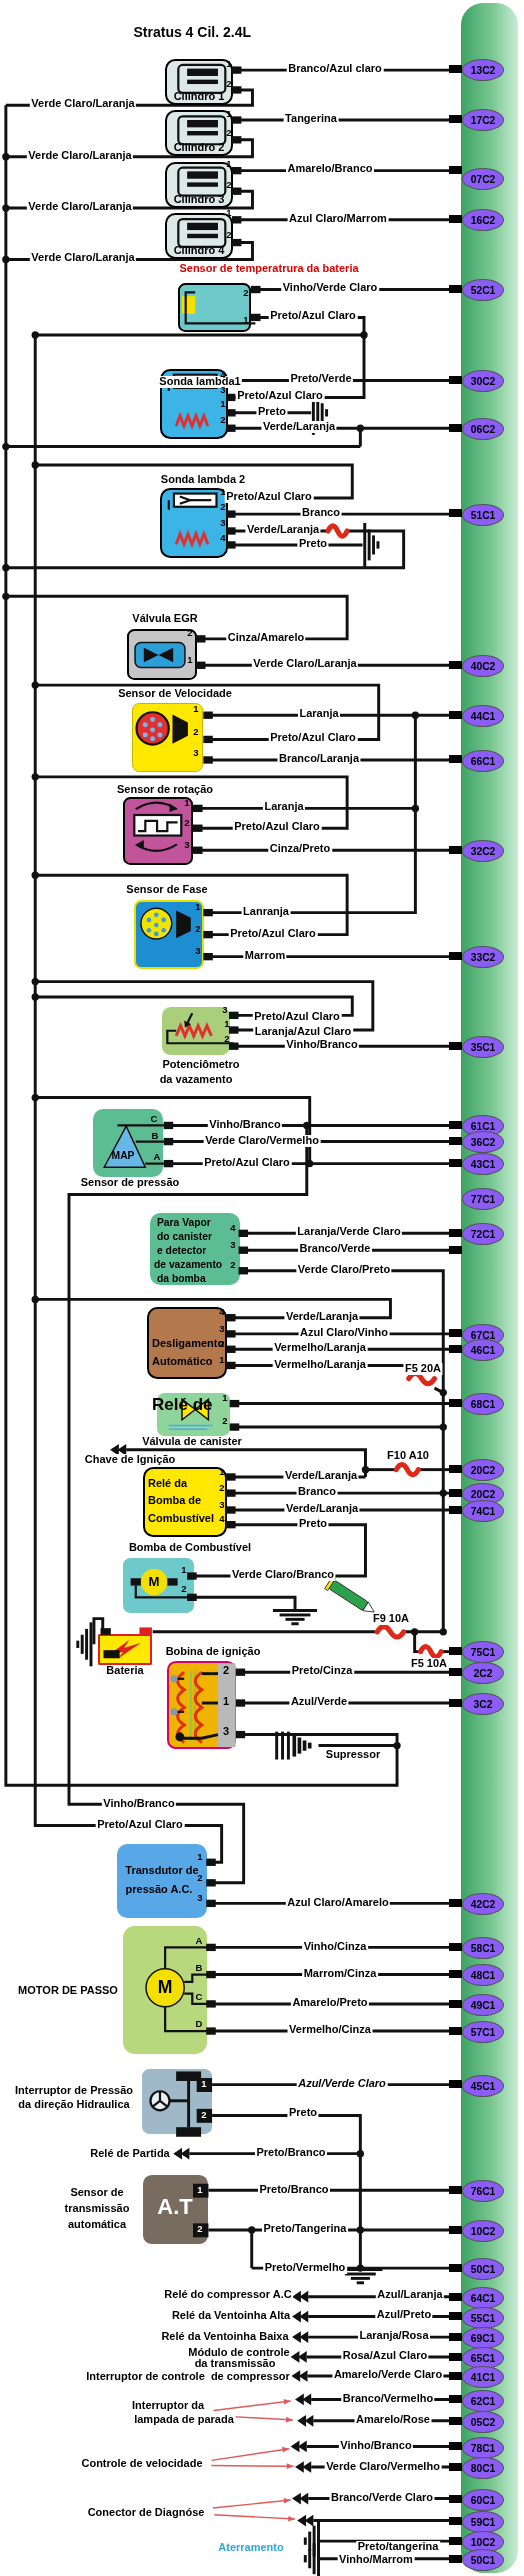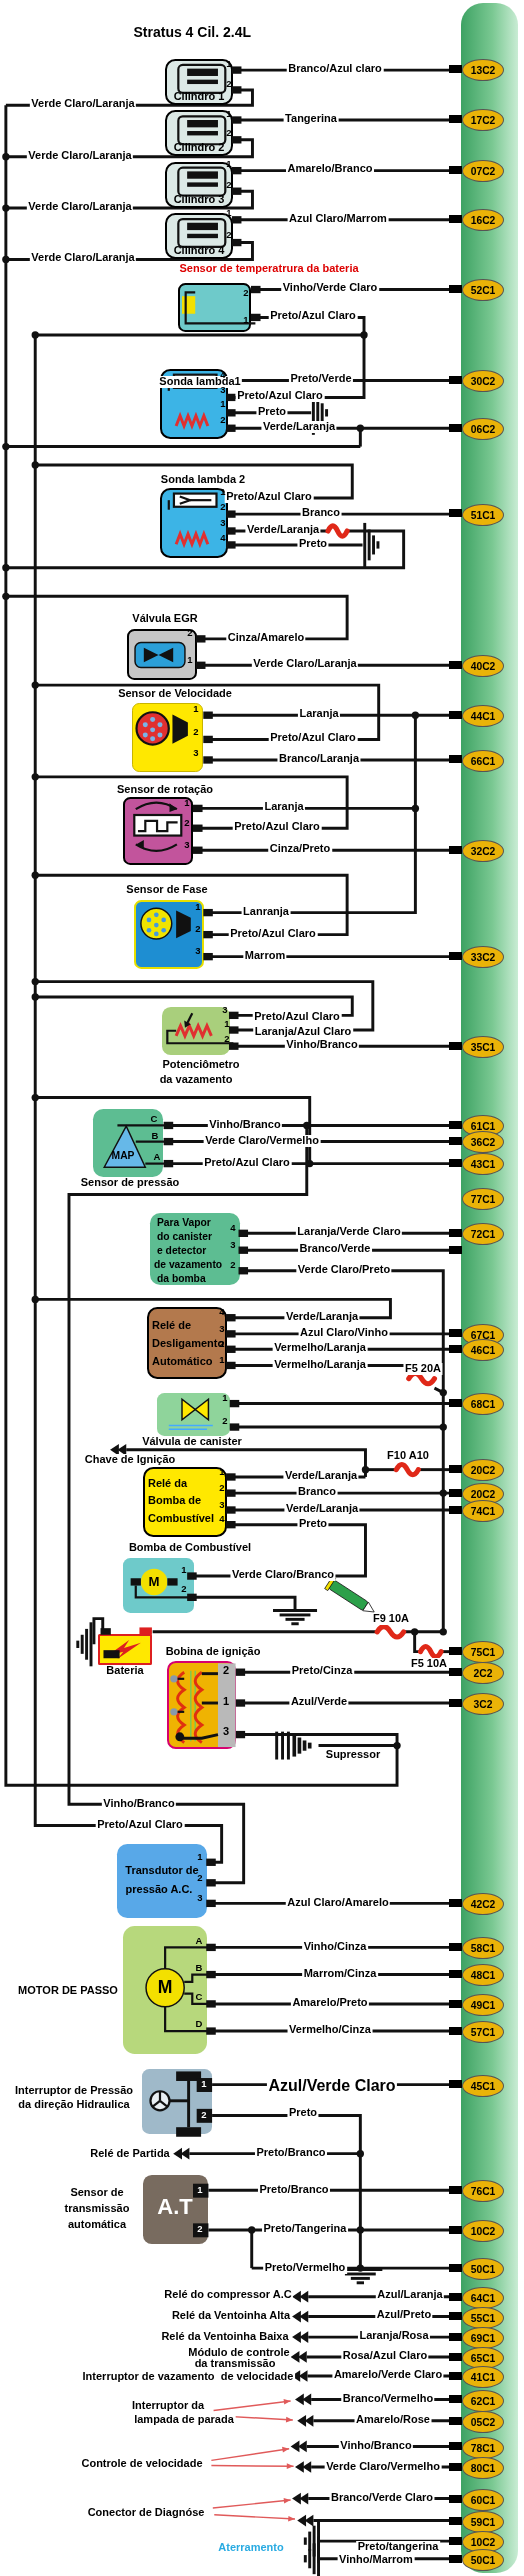--- a/index.html
+++ b/index.html
@@ -1,21 +1,21 @@
 <!DOCTYPE html>
 <html style="font-size:11.7px"><head>
 <meta charset="utf-8">
 <style>
   html,body{margin:0;padding:0;background:#fff;}
   body{font-family:"Liberation Sans","DejaVu Sans",sans-serif;}
   #canvas{position:relative;width:524px;height:2576px;background:#fff;overflow:hidden;}
   .lbl{position:absolute;white-space:pre;font-weight:bold;color:#000;line-height:1.05;}
   .lbl.bg{background:#fff;padding:0 1.5px;}
   .box{position:absolute;box-sizing:border-box;}
-  .term-oval{position:absolute;background:#eab308;border:0.7px solid #555;border-radius:50%;
+  .term-oval{position:absolute;background:#8b5cf6;border:0.7px solid #555;border-radius:50%;
     display:flex;align-items:center;justify-content:center;font-weight:bold;font-size:10.3px;color:#000;}
   .term-sq{position:absolute;background:#000;}
   #bar{position:absolute;border-radius:22px;}
   svg{position:absolute;left:0;top:0;overflow:visible;}
 </style>
 </head>
 <body>
 
 <div id="canvas">
   <div id="bar" style="left: 461px; top: 2.9px; width: 57px; height: 2570px; background: linear-gradient(90deg, rgb(61, 162, 99), rgb(122, 200, 146) 55%, rgb(201, 236, 212));"></div>
@@ -545,40 +545,40 @@
     <div class="lbl" style="font-size: 11px; z-index: 5; left: 162px; transform: translateX(-50%); top: 1865px;">Transdutor de</div>
     <div class="lbl" style="font-size: 11px; z-index: 5; left: 159px; transform: translateX(-50%); top: 1884px;">pressão A.C.</div>
     <div class="lbl bg" style="font-size: 11px; z-index: 5; left: 338px; transform: translateX(-50%); top: 1897px;">Azul Claro/Amarelo</div>
     <div class="lbl bg" style="font-size: 11px; z-index: 5; left: 68px; transform: translateX(-50%); top: 1985px;">MOTOR DE PASSO</div>
     <div class="lbl bg" style="font-size: 11px; z-index: 5; left: 335px; transform: translateX(-50%); top: 1941px;">Vinho/Cinza</div>
     <div class="lbl bg" style="font-size: 11px; z-index: 5; left: 340px; transform: translateX(-50%); top: 1968px;">Marrom/Cinza</div>
     <div class="lbl bg" style="font-size: 11px; z-index: 5; left: 330px; transform: translateX(-50%); top: 1997px;">Amarelo/Preto</div>
     <div class="lbl bg" style="font-size: 11px; z-index: 5; left: 330px; transform: translateX(-50%); top: 2024px;">Vermelho/Cinza</div>
     <div class="lbl bg" style="font-size: 11px; z-index: 5; left: 74px; transform: translateX(-50%); top: 2085px;">Interruptor de Pressão</div>
     <div class="lbl bg" style="font-size: 11px; z-index: 5; left: 74px; transform: translateX(-50%); top: 2099px;">da direção Hidraulica</div>
-    <div class="lbl bg" style="font-size: 16px; z-index: 5; left: 332px; transform: translateX(-50%); top: 2078px;">Azul/Verde Claro</div>
+    <div class="lbl bg" style="font-size: 11px; z-index: 5; left: 342px; transform: translateX(-50%); top: 2078px; font-style: italic;">Azul/Verde Claro</div>
     <div class="lbl bg" style="font-size: 11px; z-index: 5; left: 303px; transform: translateX(-50%); top: 2107px;">Preto</div>
     <div class="lbl bg" style="font-size: 11px; z-index: 5; left: 130px; transform: translateX(-50%); top: 2148px;">Relé de Partida</div>
     <div class="lbl bg" style="font-size: 11px; z-index: 5; left: 291px; transform: translateX(-50%); top: 2147px;">Preto/Branco</div>
     <div class="lbl bg" style="font-size: 11px; z-index: 5; left: 97px; transform: translateX(-50%); top: 2187px;">Sensor de</div>
     <div class="lbl bg" style="font-size: 11px; z-index: 5; left: 97px; transform: translateX(-50%); top: 2203px;">transmissão</div>
     <div class="lbl bg" style="font-size: 11px; z-index: 5; left: 97px; transform: translateX(-50%); top: 2219px;">automática</div>
     <div class="lbl bg" style="font-size: 11px; z-index: 5; left: 294px; transform: translateX(-50%); top: 2184px;">Preto/Branco</div>
     <div class="lbl bg" style="font-size: 11px; z-index: 5; left: 305px; transform: translateX(-50%); top: 2223px;">Preto/Tangerina</div>
     <div class="lbl bg" style="font-size: 11px; z-index: 5; left: 305px; transform: translateX(-50%); top: 2262px;">Preto/Vermelho</div>
     <div class="lbl bg" style="font-size: 11px; z-index: 5; left: 228px; transform: translateX(-50%); top: 2289px;">Relé do compressor A.C</div>
     <div class="lbl bg" style="font-size: 11px; z-index: 5; left: 410px; transform: translateX(-50%); top: 2289px;">Azul/Laranja</div>
     <div class="lbl bg" style="font-size: 11px; z-index: 5; left: 231px; transform: translateX(-50%); top: 2310px;">Relé da Ventoinha Alta</div>
     <div class="lbl bg" style="font-size: 11px; z-index: 5; left: 404px; transform: translateX(-50%); top: 2309px;">Azul/Preto</div>
     <div class="lbl bg" style="font-size: 11px; z-index: 5; left: 225px; transform: translateX(-50%); top: 2331px;">Relé da Ventoinha Baixa</div>
     <div class="lbl bg" style="font-size: 11px; z-index: 5; left: 394px; transform: translateX(-50%); top: 2330px;">Laranja/Rosa</div>
     <div class="lbl bg" style="font-size: 11px; z-index: 5; left: 239px; transform: translateX(-50%); top: 2347px;">Módulo de controle</div>
     <div class="lbl bg" style="font-size: 11px; z-index: 5; left: 235px; transform: translateX(-50%); top: 2358px;">da transmissão</div>
     <div class="lbl bg" style="font-size: 11px; z-index: 5; left: 385px; transform: translateX(-50%); top: 2350px;">Rosa/Azul Claro</div>
-    <div class="lbl bg" style="font-size: 11px; z-index: 5; left: 188px; transform: translateX(-50%); top: 2371px;">Interruptor de vazamento  de velocidade</div>
+    <div class="lbl bg" style="font-size: 11px; z-index: 5; left: 188px; transform: translateX(-50%); top: 2371px;">Interruptor de controle  de compressor</div>
     <div class="lbl bg" style="font-size: 11px; z-index: 5; left: 388px; transform: translateX(-50%); top: 2369px;">Amarelo/Verde Claro</div>
     <div class="lbl bg" style="font-size: 11px; z-index: 5; left: 168px; transform: translateX(-50%); top: 2400px;">Interruptor da</div>
     <div class="lbl bg" style="font-size: 11px; z-index: 5; left: 184px; transform: translateX(-50%); top: 2414px;">lampada de parada</div>
     <div class="lbl bg" style="font-size: 11px; z-index: 5; left: 388px; transform: translateX(-50%); top: 2393px;">Branco/Vermelho</div>
     <div class="lbl bg" style="font-size: 11px; z-index: 5; left: 393px; transform: translateX(-50%); top: 2414px;">Amarelo/Rose</div>
     <div class="lbl bg" style="font-size: 11px; z-index: 5; left: 142px; transform: translateX(-50%); top: 2458px; text-align: right;">Controle de velocidade</div>
     <div class="lbl bg" style="font-size: 11px; z-index: 5; left: 376px; transform: translateX(-50%); top: 2440px;">Vinho/Branco</div>
     <div class="lbl bg" style="font-size: 11px; z-index: 5; left: 383px; transform: translateX(-50%); top: 2461px;">Verde Claro/Vermelho</div>
     <div class="lbl bg" style="font-size: 11px; z-index: 5; left: 146px; transform: translateX(-50%); top: 2507px;">Conector de Diagnóse</div>
     <div class="lbl bg" style="font-size: 11px; z-index: 5; left: 382px; transform: translateX(-50%); top: 2492px;">Branco/Verde Claro</div>
@@ -587,21 +587,21 @@
     <div class="lbl bg" style="font-size: 11px; z-index: 5; left: 398px; transform: translateX(-50%); top: 2541px;">Preto/tangerina</div>
     <div class="lbl" style="font-size: 11px; z-index: 5; left: 199px; transform: translateX(-50%); top: 91px;">Cilindro 1</div>
     <div class="lbl" style="font-size: 11px; z-index: 5; left: 199px; transform: translateX(-50%); top: 142px;">Cilindro 2</div>
     <div class="lbl" style="font-size: 11px; z-index: 5; left: 199px; transform: translateX(-50%); top: 194px;">Cilindro 3</div>
     <div class="lbl" style="font-size: 11px; z-index: 5; left: 199px; transform: translateX(-50%); top: 245px;">Cilindro 4</div>
     <div class="lbl" style="font-size: 10.3px; z-index: 5; left: 157px; top: 1218px;">Para Vapor</div>
     <div class="lbl" style="font-size: 10.3px; z-index: 5; left: 157px; top: 1232px;">do canister</div>
     <div class="lbl" style="font-size: 10.3px; z-index: 5; left: 157px; top: 1246px;">e detector</div>
     <div class="lbl" style="font-size: 10.3px; z-index: 5; left: 154px; top: 1260px;">de vazamento</div>
     <div class="lbl" style="font-size: 10.3px; z-index: 5; left: 157px; top: 1274px;">da bomba</div>
-    <div class="lbl" style="font-size: 11px; z-index: 5; left: 152px; top: 1320px;">Relé de</div>
+    <div class="lbl" style="font-size: 17px; z-index: 5; left: 152px; top: 1396px;">Relé de</div>
     <div class="lbl" style="font-size: 11px; z-index: 5; left: 152px; top: 1338px;">Desligamento</div>
     <div class="lbl" style="font-size: 11px; z-index: 5; left: 152px; top: 1356px;">Automático</div>
     <div class="lbl" style="font-size: 11px; z-index: 5; left: 148px; top: 1478px;">Relé da</div>
     <div class="lbl" style="font-size: 11px; z-index: 5; left: 148px; top: 1495px;">Bomba de</div>
     <div class="lbl" style="font-size: 11px; z-index: 5; left: 148px; top: 1513px;">Combustível</div>
     <div class="lbl" style="font-size: 10.3px; z-index: 5; left: 123px; transform: translateX(-50%); top: 1151px;">MAP</div>
     <div class="lbl" style="font-size: 13.2px; z-index: 5; left: 154px; transform: translateX(-50%); top: 1575px;">M</div>
     <div class="lbl" style="font-size: 17.6px; z-index: 5; left: 165px; transform: translateX(-50%); top: 1978px;">M</div>
     <div class="lbl" style="font-size: 22px; z-index: 5; color: rgb(255, 255, 255); left: 175px; transform: translateX(-50%); top: 2195px;">A.T</div>
     <div class="lbl" style="font-size: 9.5px; left: 229px; top: 59px; transform: translateX(-50%); z-index: 5; color: rgb(0, 0, 0);">1</div>
@@ -666,21 +666,21 @@
     <div class="lbl" style="font-size: 9.5px; left: 199px; top: 2019px; transform: translateX(-50%); z-index: 5; color: rgb(0, 0, 0);">D</div>
     <div class="lbl" style="font-size: 9.5px; left: 204px; top: 2079px; transform: translateX(-50%); z-index: 5; color: rgb(255, 255, 255);">1</div>
     <div class="lbl" style="font-size: 9.5px; left: 204px; top: 2110px; transform: translateX(-50%); z-index: 5; color: rgb(255, 255, 255);">2</div>
     <div class="lbl" style="font-size: 9.5px; left: 200px; top: 2185px; transform: translateX(-50%); z-index: 5; color: rgb(255, 255, 255);">1</div>
     <div class="lbl" style="font-size: 9.5px; left: 200px; top: 2224px; transform: translateX(-50%); z-index: 5; color: rgb(255, 255, 255);">2</div>
     <div class="term-sq" style="left: 449px; top: 65px; width: 12.5px; height: 8px; z-index: 4;"></div>
     <div class="term-oval" style="left: 462px; top: 59px; width: 40px; height: 20px; z-index: 4;">13C2</div>
     <div class="term-sq" style="left: 449px; top: 115px; width: 12.5px; height: 8px; z-index: 4;"></div>
     <div class="term-oval" style="left: 462px; top: 109px; width: 40px; height: 20px; z-index: 4;">17C2</div>
     <div class="term-sq" style="left: 449px; top: 166px; width: 12.5px; height: 8px; z-index: 4;"></div>
-    <div class="term-oval" style="left: 462px; top: 160px; width: 40px; height: 20px; z-index: 4;">07C2</div>
+    <div class="term-oval" style="left: 462px; top: 168px; width: 40px; height: 20px; z-index: 4;">07C2</div>
     <div class="term-sq" style="left: 449px; top: 215px; width: 12.5px; height: 8px; z-index: 4;"></div>
     <div class="term-oval" style="left: 462px; top: 209px; width: 40px; height: 20px; z-index: 4;">16C2</div>
     <div class="term-sq" style="left: 449px; top: 285px; width: 12.5px; height: 8px; z-index: 4;"></div>
     <div class="term-oval" style="left: 462px; top: 279px; width: 40px; height: 20px; z-index: 4;">52C1</div>
     <div class="term-sq" style="left: 449px; top: 376px; width: 12.5px; height: 8px; z-index: 4;"></div>
     <div class="term-oval" style="left: 462px; top: 370px; width: 40px; height: 20px; z-index: 4;">30C2</div>
     <div class="term-sq" style="left: 449px; top: 424px; width: 12.5px; height: 8px; z-index: 4;"></div>
     <div class="term-oval" style="left: 462px; top: 418px; width: 40px; height: 20px; z-index: 4;">06C2</div>
     <div class="term-sq" style="left: 449px; top: 509px; width: 12.5px; height: 8px; z-index: 4;"></div>
     <div class="term-oval" style="left: 462px; top: 504px; width: 40px; height: 20px; z-index: 4;">51C1</div>

